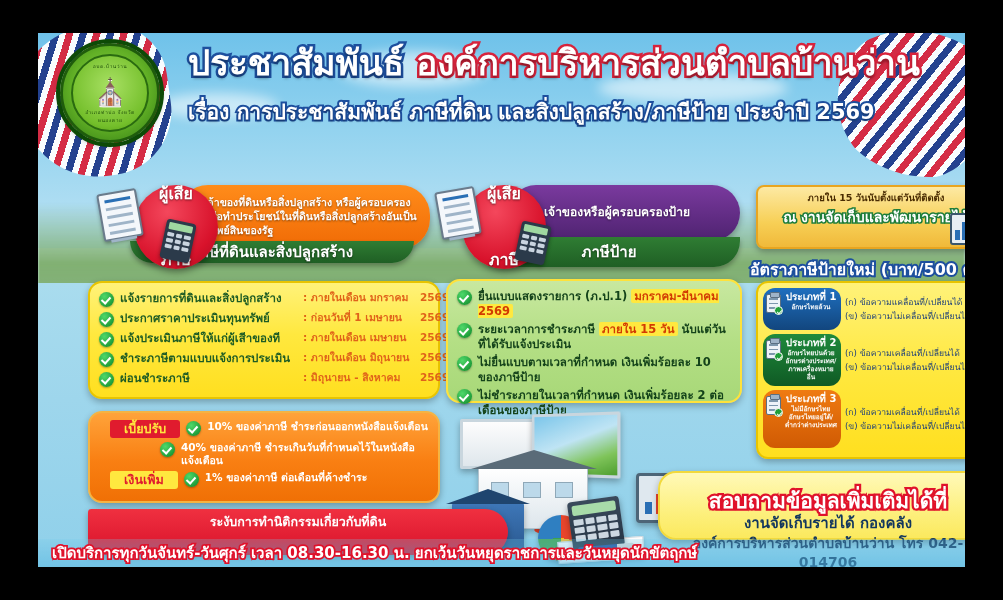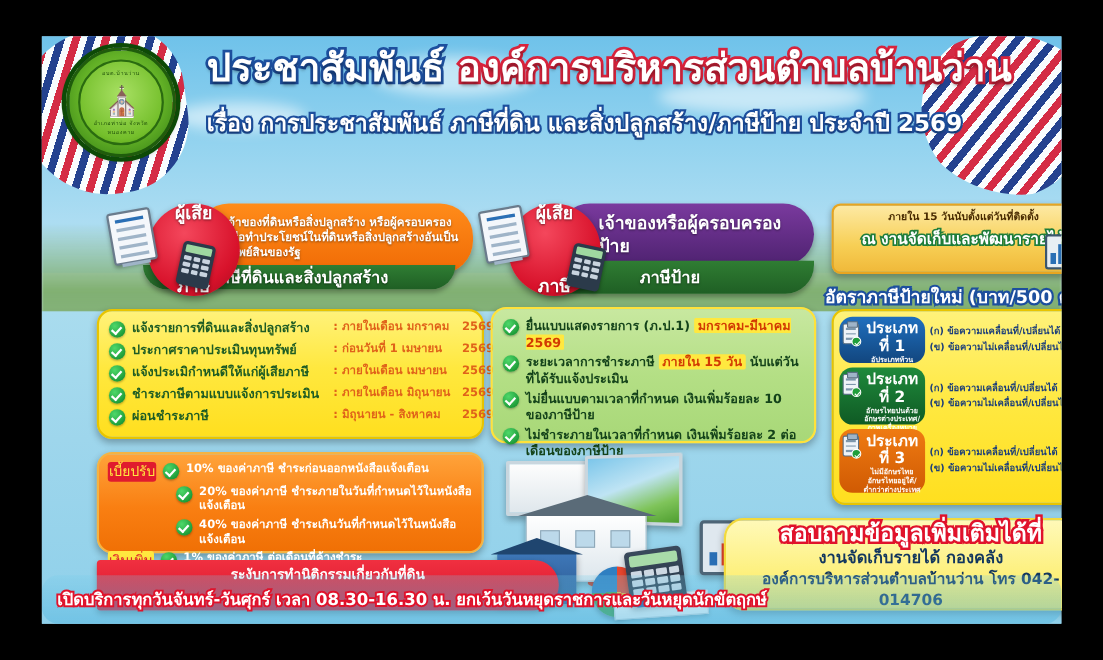--- a/index.html
+++ b/index.html
@@ -249,60 +249,59 @@
   
   .pen {
     position:absolute; left:50px; top:378px; width:352px; height:92px;
     border-radius:14px;
     background: linear-gradient(180deg,#ffa33a,#f97f12 55%,#f07005);
     border:2px solid #f5b342;
     box-shadow: 0 3px 7px rgba(0,0,0,.3);
     padding:7px 8px;
   }
   .tagred, .tagyel {
-    display:inline-block; padding:1px 1px; border-radius:3px;
-    font-size:12.5px; font-weight:normal; line-height:1.25;
+    display:inline-block; padding:1px 14px; border-radius:3px;
+    font-size:12.5px; font-weight:bold; line-height:1.25;margin-left:12px;
   }
   .tagred { background:#e01b2e; color:#ffe83f; }
   .tagyel { background:#ffe83f; color:#e01b2e; }
   .pen .pline { font-size:10.5px; font-weight:bold; color:#ffffff; line-height:1.3; }
 
   
   .punish {
     position:absolute; left:50px; top:476px; width:420px; height:46px;
     background: linear-gradient(180deg,#f03040,#d8122b);
     border-radius:6px 40px 40px 6px;
     box-shadow: 0 3px 6px rgba(0,0,0,.3);
     padding:5px 10px; text-align:center;
   }
   .punish .p1 { font-size:12.5px; font-weight:bold; color:#fff; line-height:1.35; }
   .punish .p1 b { color:#ffe83f; }
 
   
   .hours {
-    position:absolute; left:0; bottom:0; width:100%; height:44px;
+    position:absolute; left:0; bottom:0; width:100%; height:28px;
     background: linear-gradient(180deg, rgba(120,205,235,.25), rgba(90,185,225,.55));
     display:flex; align-items:center; justify-content:flex-start;
     padding-left:14px;
-    border-radius:15px;
   }
   .hours span {
     font-size:15px; font-weight:bold; color:#ffffff;
     -webkit-text-stroke: 3.5px #e0122b; paint-order: stroke fill;
     white-space:nowrap;
   }
 
   
   .contact {
-    position:absolute; left:620px; top:438px; width:340px; height:84px;
+    position:absolute; left:620px; top:438px; width:340px; height:69px;
     border-radius:18px;
     background: linear-gradient(180deg,#fff9b8,#fdf07e 60%,#fbe95e);
     border:2px solid #f2d93c;
     box-shadow: 0 3px 7px rgba(0,0,0,.28);
-    padding:0 6px; text-align:center;
+    padding:16px 6px; text-align:center;
   }
   .contact .c1 {
     font-size:21px; font-weight:bold; color:#ffffff;
     -webkit-text-stroke: 4.5px #e0122b; paint-order: stroke fill;
     line-height:1.15;
   }
   .contact .c2 { font-size:15px; font-weight:bold; color:#12365e; line-height:1.4; margin-top:0;}
   .contact .c3 { font-size:14px; font-weight:bold; color:#12365e; line-height:1.35;}
 
   
@@ -315,41 +314,41 @@
     padding:5px;
   }
   .rrow { display:flex; align-items:stretch; gap:4px; margin-bottom:4px; }
   .rbadge {
     flex:0 0 78px; border-radius:12px; padding:3px 4px 4px 22px;
     position:relative; color:#fff; text-align:center;
   }
   .rbadge.b1 { background: linear-gradient(180deg,#1f6fbf,#12467e); height:42px; }
   .rbadge.b2 { background: linear-gradient(180deg,#1f8a3c,#0f5a24); height:52px; }
   .rbadge.b3 { background: linear-gradient(180deg,#ef7b12,#d05a03); height:58px; }
-  .rbadge .bt { font-size:14px; font-weight:bold; line-height:1.15; }
+  .rbadge .bt { font-size:10px; font-weight:bold; line-height:1.15; }
   .rbadge .bs { font-size:6.5px; font-weight:bold; line-height:1.25; opacity:.97; }
   .clip {
     position:absolute; left:3px; top:6px; width:15px; height:19px;
     background:#eef3f8; border:1.5px solid #5a6f82; border-radius:2px;
   }
   .clip::before {
     content:""; position:absolute; left:3px; top:-3px; width:8px; height:4px;
     background:#9fb4c8; border:1px solid #5a6f82; border-radius:1px;
   }
   .clip i { display:block; height:1.6px; margin:3px 2px 0 2px; background:#7d97ad; }
   .clip .dot {
     position:absolute; right:-3px; bottom:-3px; width:9px; height:9px;
     border-radius:50%; background:#1f9e3a; border:1px solid #fff;
   }
   .clip .dot::after {
     content:""; position:absolute; left:2.5px; top:1.5px; width:2px; height:4px;
     border:solid #fff; border-width:0 1.4px 1.4px 0; transform:rotate(42deg);
   }
   .rdesc { flex:1 1 auto; display:flex; flex-direction:column; justify-content:center; gap:3px; }
-  .rdesc div { font-size:8.6px; font-weight:bold; color:#1d3f7a; line-height:1.25; white-space:nowrap; }
+  .rdesc div { font-size:8.6px; font-weight:normal; color:#1d3f7a; line-height:1.25; white-space:nowrap; }
 
   
   .illus { position:absolute; left:412px; top:378px; width:260px; height:150px; }
   .billboard {
     position:absolute; border:3px solid #c9d6de; border-radius:2px;
     box-shadow:0 3px 6px rgba(0,0,0,.3);
   }
   .bb1 { left:10px; top:8px; width:76px; height:50px; background:linear-gradient(180deg,#fdfdfd,#dfe7ec); }
   .bb1::after, .bb2::after {
     content:""; position:absolute; left:50%; top:100%; width:6px; height:34px;
@@ -532,21 +531,21 @@
           <b></b>
           <b></b>
           <b></b>
           <b></b>
           <b></b>
           <b></b>
         </div>
     </div>
 
     <div class="pill purple" style="left:470px;top:152px;width:232px;height:56px;padding:6px 10px 6px 36px;">
-      <div class="pill-text" style="font-size:16px;">เจ้าของหรือผู้ครอบครองป้าย</div>
+      <div class="pill-text" style="font-size:12px;">เจ้าของหรือผู้ครอบครองป้าย</div>
     </div>
     <div class="subpill" style="left:440px;top:204px;width:262px;height:30px;">ภาษีป้าย</div>
 
     <div class="notice">
       <div class="l2">ภายใน 15 วันนับตั้งแต่วันที่ติดตั้ง</div>
       <div class="l3">ณ งานจัดเก็บและพัฒนารายได้</div>
       <div class="mon">
         <b style="height:10px"></b>
           <b style="height:18px"></b>
       </div>
@@ -560,21 +559,21 @@
         <div class="c-lbl">แจ้งรายการที่ดินและสิ่งปลูกสร้าง</div>
         <div class="c-val">: ภายในเดือน มกราคม</div>
         <div class="c-yr">2569</div>
 
         <div class="chk"></div>
         <div class="c-lbl">ประกาศราคาประเมินทุนทรัพย์</div>
         <div class="c-val">: ก่อนวันที่ 1 เมษายน</div>
         <div class="c-yr">2569</div>
 
         <div class="chk"></div>
-        <div class="c-lbl">แจ้งประเมิกำหนดีให้แก่ผู้เสียภาษี</div>
+        <div class="c-lbl">แจ้งประเมินภาษีให้แก่ผู้เสีาของที</div>
         <div class="c-val">: ภายในเดือน เมษายน</div>
         <div class="c-yr">2569</div>
 
         <div class="chk"></div>
         <div class="c-lbl">ชำระภาษีตามแบบแจ้งการประเมิน</div>
         <div class="c-val">: ภายในเดือน มิถุนายน</div>
         <div class="c-yr">2569</div>
 
         <div class="chk"></div>
         <div class="c-lbl">ผ่อนชำระภาษี</div>
@@ -610,21 +609,21 @@
 
       <div class="rrow">
         <div class="rbadge b1">
           <div class="clip">
             <i></i>
               <i></i>
               <i></i>
               <div class="dot"></div>
           </div>
           <div class="bt">ประเภทที่ 1</div>
-          <div class="bs">อัประเภทท้วน</div>
+          <div class="bs">อักษรไทยล้วน</div>
         </div>
         <div class="rdesc">
           <div>(ก) ข้อความแคลื่อนที่/เปลี่ยนได้</div>
           <div>(ข) ข้อความไม่เคลื่อนที่/เปลี่ยนไม่ได้</div>
         </div>
 
       </div>
 
       <div class="rrow">
         <div class="rbadge b2">
@@ -664,24 +663,20 @@
     </div>
 
     <div class="pen">
       <div class="row">
         <span class="tagred">เบี้ยปรับ</span>
         <div class="chk"></div>
         <div class="pline">10% ของค่าภาษี ชำระก่อนออกหนังสือแจ้งเตือน</div>
       </div>
       <div class="row" style="margin-left:62px;">
         <div class="chk"></div>
-        <div class="pline">20% ของค่าภาษี ชำระภายในวันที่กำหนดไว้ในหนังสือแจ้งเตือน</div>
-      </div>
-      <div class="row" style="margin-left:62px;">
-        <div class="chk"></div>
         <div class="pline">40% ของค่าภาษี ชำระเกินวันที่กำหนดไว้ในหนังสือแจ้งเตือน</div>
       </div>
       <div class="row">
         <span class="tagyel">เงินเพิ่ม</span>
         <div class="chk"></div>
         <div class="pline">1% ของค่าภาษี ต่อเดือนที่ค้างชำระ</div>
       </div>
     </div>
 
     <div class="illus">

